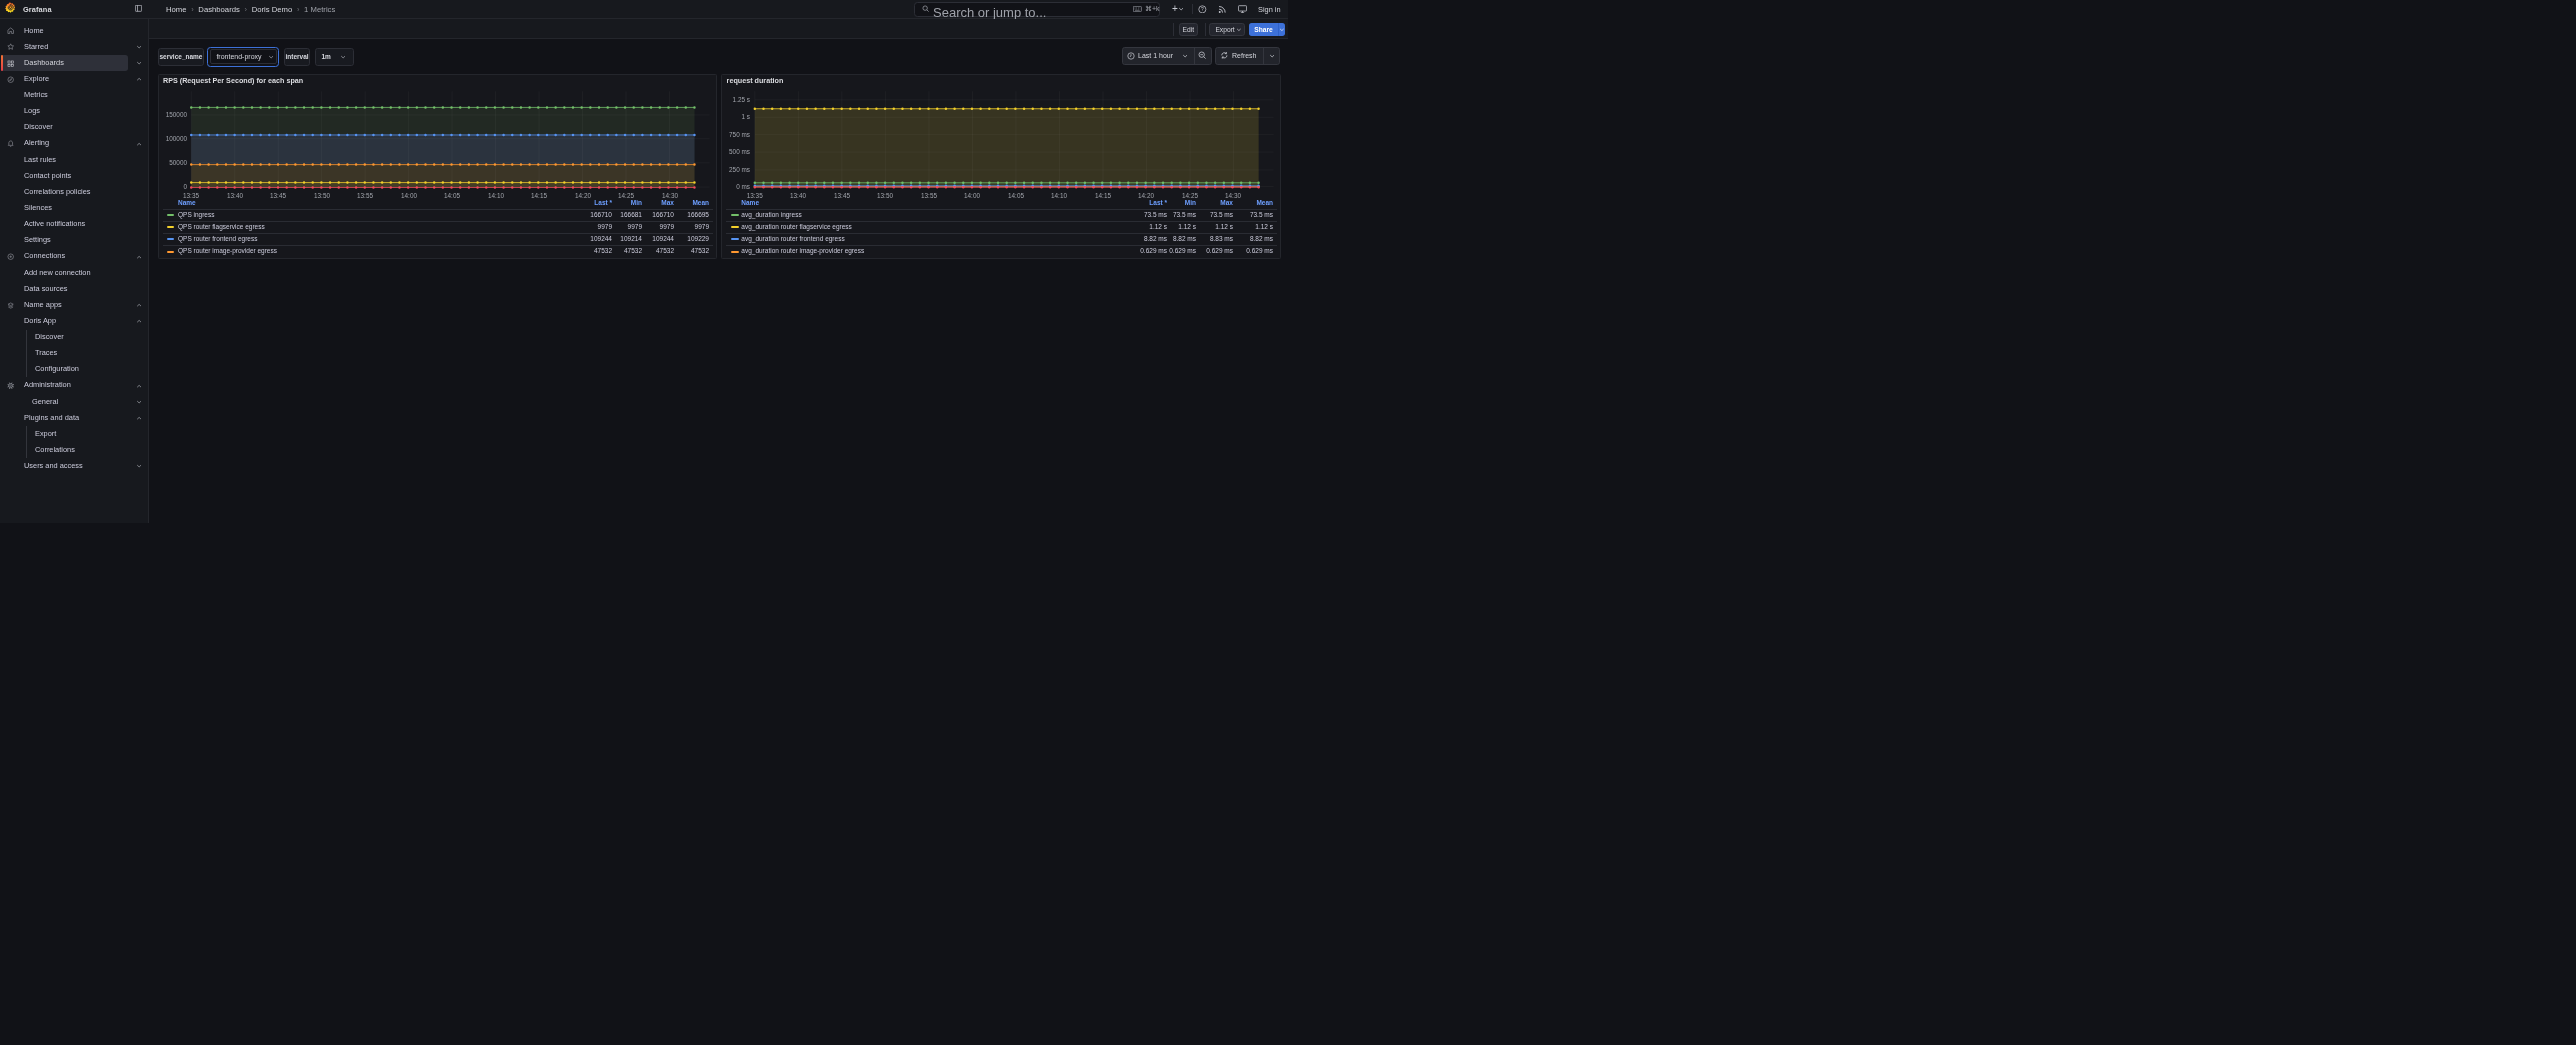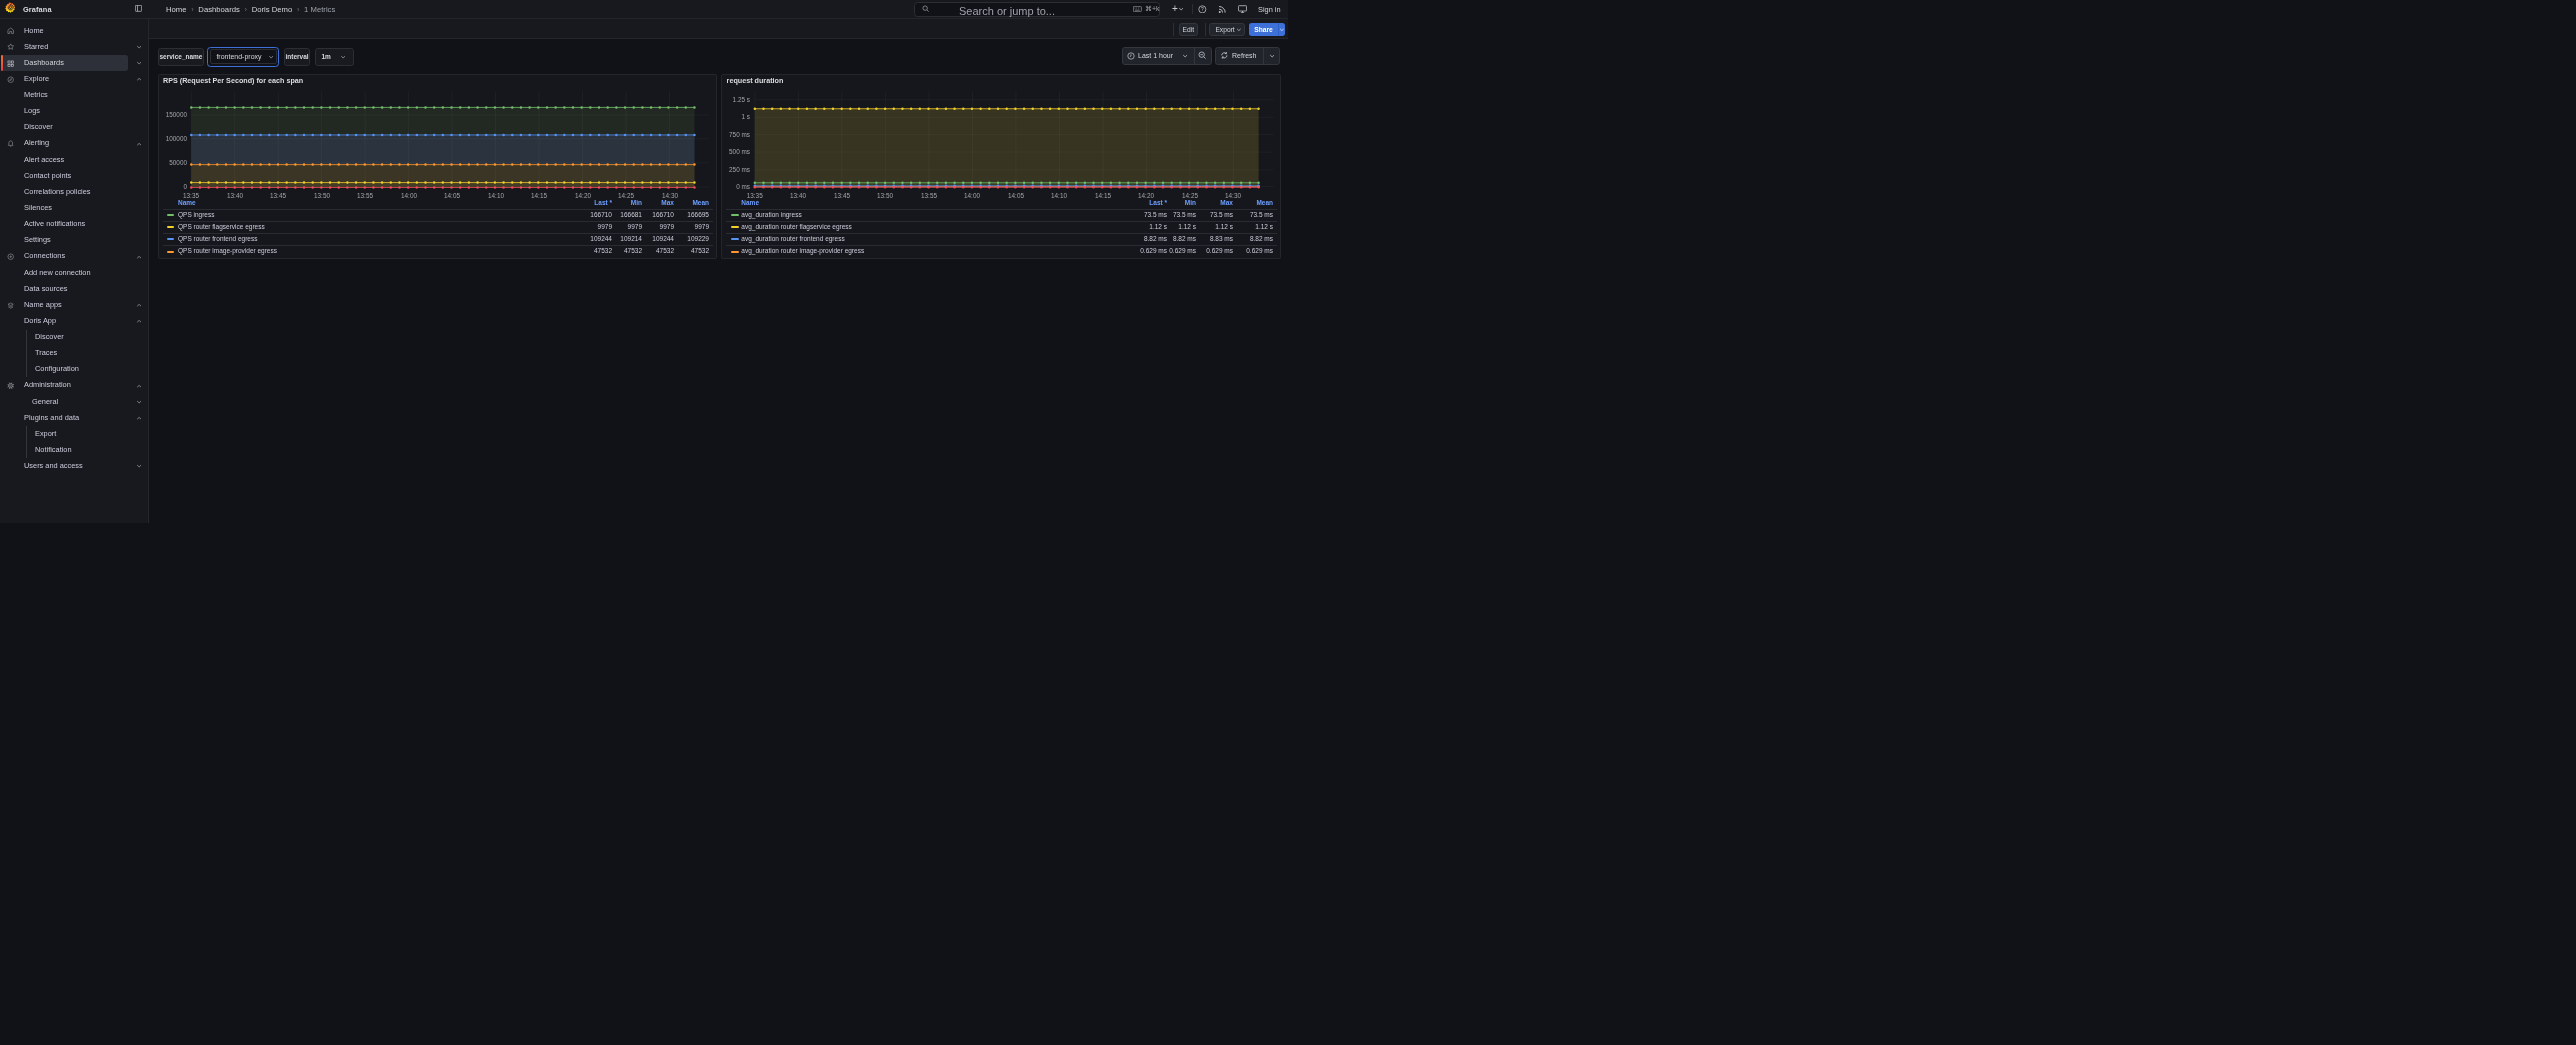--- a/index.html
+++ b/index.html
@@ -56,21 +56,21 @@
     <div class="abs mitem" style="left:24px;top:106px;color:#ccccdc">Logs</div>
     <div class="abs mitem" style="left:24px;top:122px;color:#ccccdc">Discover</div>
     <div class="abs mitem" style="left:24px;top:138px;color:#ccccdc">Alerting</div>
     <svg class="abs" style="left:6.6px;top:140px;color:#9a9da5" width="7.4" height="7.4" viewBox="0 0 20 20">
       <path d="M10 2.5 C6.8 2.5 5 5 5 8 V12 L3.5 14.5 H16.5 L15 12 V8 C15 5 13.2 2.5 10 2.5 Z" fill="none" stroke="currentColor" stroke-width="1.6" stroke-linejoin="round"></path>
       <path d="M8.3 16.5 a1.8 1.8 0 0 0 3.4 0" fill="none" stroke="currentColor" stroke-width="1.5"></path>
     </svg>
     <svg class="abs" style="left:137px;top:142px" width="4.3" height="4.3" viewBox="0 0 9 8.5">
       <path d="M1 5.9 L4.5 2.6 L8 5.9" fill="none" stroke="#9fa2aa" stroke-width="1.6" stroke-linecap="round" stroke-linejoin="round"></path>
     </svg>
-    <div class="abs mitem" style="left:24px;top:155px;color:#ccccdc">Alert access</div>
+    <div class="abs mitem" style="left:24px;top:155px;color:#ccccdc">Last rules</div>
     <div class="abs mitem" style="left:24px;top:171px;color:#ccccdc">Contact points</div>
     <div class="abs mitem" style="left:24px;top:187px;color:#ccccdc">Correlations policies</div>
     <div class="abs mitem" style="left:24px;top:203px;color:#ccccdc">Silences</div>
     <div class="abs mitem" style="left:24px;top:219px;color:#ccccdc">Active notifications</div>
     <div class="abs mitem" style="left:24px;top:235px;color:#ccccdc">Settings</div>
     <div class="abs mitem" style="left:24px;top:251px;color:#ccccdc">Connections</div>
     <svg class="abs" style="left:6.6px;top:253px;color:#9a9da5" width="7.4" height="7.4" viewBox="0 0 20 20">
       <circle cx="10" cy="10" r="7.5" fill="none" stroke="currentColor" stroke-width="1.6"></circle>
       <path d="M6.5 10 h7 M10 6.5 v7" fill="none" stroke="currentColor" stroke-width="1.4"></path>
     </svg>
@@ -113,21 +113,21 @@
     </svg>
     <div class="abs mitem" style="left:32px;top:397px;color:#ccccdc">General</div>
     <svg class="abs" style="left:137px;top:400px" width="4.3" height="4.3" viewBox="0 0 9 8.5">
       <path d="M1 2.6 L4.5 5.9 L8 2.6" fill="none" stroke="#9fa2aa" stroke-width="1.6" stroke-linecap="round" stroke-linejoin="round"></path>
     </svg>
     <div class="abs mitem" style="left:24px;top:413px;color:#ccccdc">Plugins and data</div>
     <svg class="abs" style="left:137px;top:416px" width="4.3" height="4.3" viewBox="0 0 9 8.5">
       <path d="M1 5.9 L4.5 2.6 L8 5.9" fill="none" stroke="#9fa2aa" stroke-width="1.6" stroke-linecap="round" stroke-linejoin="round"></path>
     </svg>
     <div class="abs mitem" style="left:35px;top:429px;color:#ccccdc">Export</div>
-    <div class="abs mitem" style="left:35px;top:445px;color:#ccccdc">Notification</div>
+    <div class="abs mitem" style="left:35px;top:445px;color:#ccccdc">Correlations</div>
     <div class="abs mitem" style="left:24px;top:461px;color:#ccccdc">Users and access</div>
     <svg class="abs" style="left:137px;top:464px" width="4.3" height="4.3" viewBox="0 0 9 8.5">
       <path d="M1 2.6 L4.5 5.9 L8 2.6" fill="none" stroke="#9fa2aa" stroke-width="1.6" stroke-linecap="round" stroke-linejoin="round"></path>
     </svg>
 <div class="abs" style="left:0;top:0;width:1288px;height:18.5px;background:#17191e;border-bottom:0.7px solid #24262c;box-sizing:border-box"></div>
     <svg class="abs" style="left:4.7px;top:2.4px" width="10.4" height="11.8" viewBox="0 0 24 27">
 <defs>
         <linearGradient id="glogo" x1="0" y1="1" x2="0" y2="0">
 <stop offset="0" stop-color="#fcee1f"></stop>
           <stop offset="1" stop-color="#f15b2a"></stop>
@@ -140,21 +140,21 @@
     <svg class="abs" style="left:135px;top:5.4px" width="7" height="6.7" viewBox="0 0 20 19">
       <rect x="1" y="1" width="18" height="17" rx="2.2" fill="none" stroke="#c7c9d1" stroke-width="2"></rect>
       <line x1="7.2" y1="1" x2="7.2" y2="18" stroke="#c7c9d1" stroke-width="2"></line>
     </svg>
     <div class="abs" style="left:166px;top:5.1px;font-size:7.7px"><span style="color:#d5d6dd;font-weight:500">Home</span><span style="color:#6e7077;margin:0 4.7px;font-size:7.4px">›</span><span style="color:#d5d6dd;font-weight:400">Dashboards</span><span style="color:#6e7077;margin:0 4.7px;font-size:7.4px">›</span><span style="color:#d5d6dd;font-weight:400">Doris Demo</span><span style="color:#6e7077;margin:0 4.7px;font-size:7.4px">›</span><span style="color:#9fa2aa;font-weight:400">1 Metrics</span></div>
     <div class="abs" style="left:914px;top:1.7px;width:246px;height:15.5px;background:#111217;border:0.7px solid #2c2e36;border-radius:3.4px;box-sizing:border-box"></div>
     <svg class="abs" style="left:922px;top:5.4px" width="7.4" height="7.4" viewBox="0 0 20 20">
       <circle cx="8.5" cy="8.5" r="6" fill="none" stroke="#9fa2aa" stroke-width="2"></circle>
       <line x1="13" y1="13" x2="18" y2="18" stroke="#9fa2aa" stroke-width="2"></line>
     </svg>
-    <div class="abs" style="left:959px;top:5.2px;font-size:11px;color:#9fa2aa">Search or jump to...</div>
+    <div class="abs" style="left:933px;top:5.2px;font-size:13px;color:#9fa2aa">Search or jump to...</div>
     <svg class="abs" style="left:1133px;top:6px" width="8.7" height="6" viewBox="0 0 26 18">
       <rect x="1" y="1" width="24" height="16" rx="2.5" fill="none" stroke="#9fa2aa" stroke-width="2"></rect>
       <path d="M5 5.5 h2 M10 5.5 h2 M15 5.5 h2 M20 5.5 h1 M5 9 h2 M10 9 h2 M15 9 h2 M6 12.8 h14" stroke="#9fa2aa" stroke-width="1.8"></path>
     </svg>
     <div class="abs" style="left:1145px;top:5.4px;font-size:7px;color:#9fa2aa">⌘+k</div>
     <div class="abs" style="left:1172px;top:2.8px;font-size:10px;color:#c7c9d1;font-weight:300">+</div>
     <svg class="abs" style="left:1179px;top:7.1px" width="4.3" height="4.3" viewBox="0 0 9 8.5">
       <path d="M1 2.6 L4.5 5.9 L8 2.6" fill="none" stroke="#c7c9d1" stroke-width="1.6" stroke-linecap="round" stroke-linejoin="round"></path>
     </svg>
     <div class="abs" style="left:1192px;top:4px;width:0.7px;height:10px;background:#2c2e36"></div>

